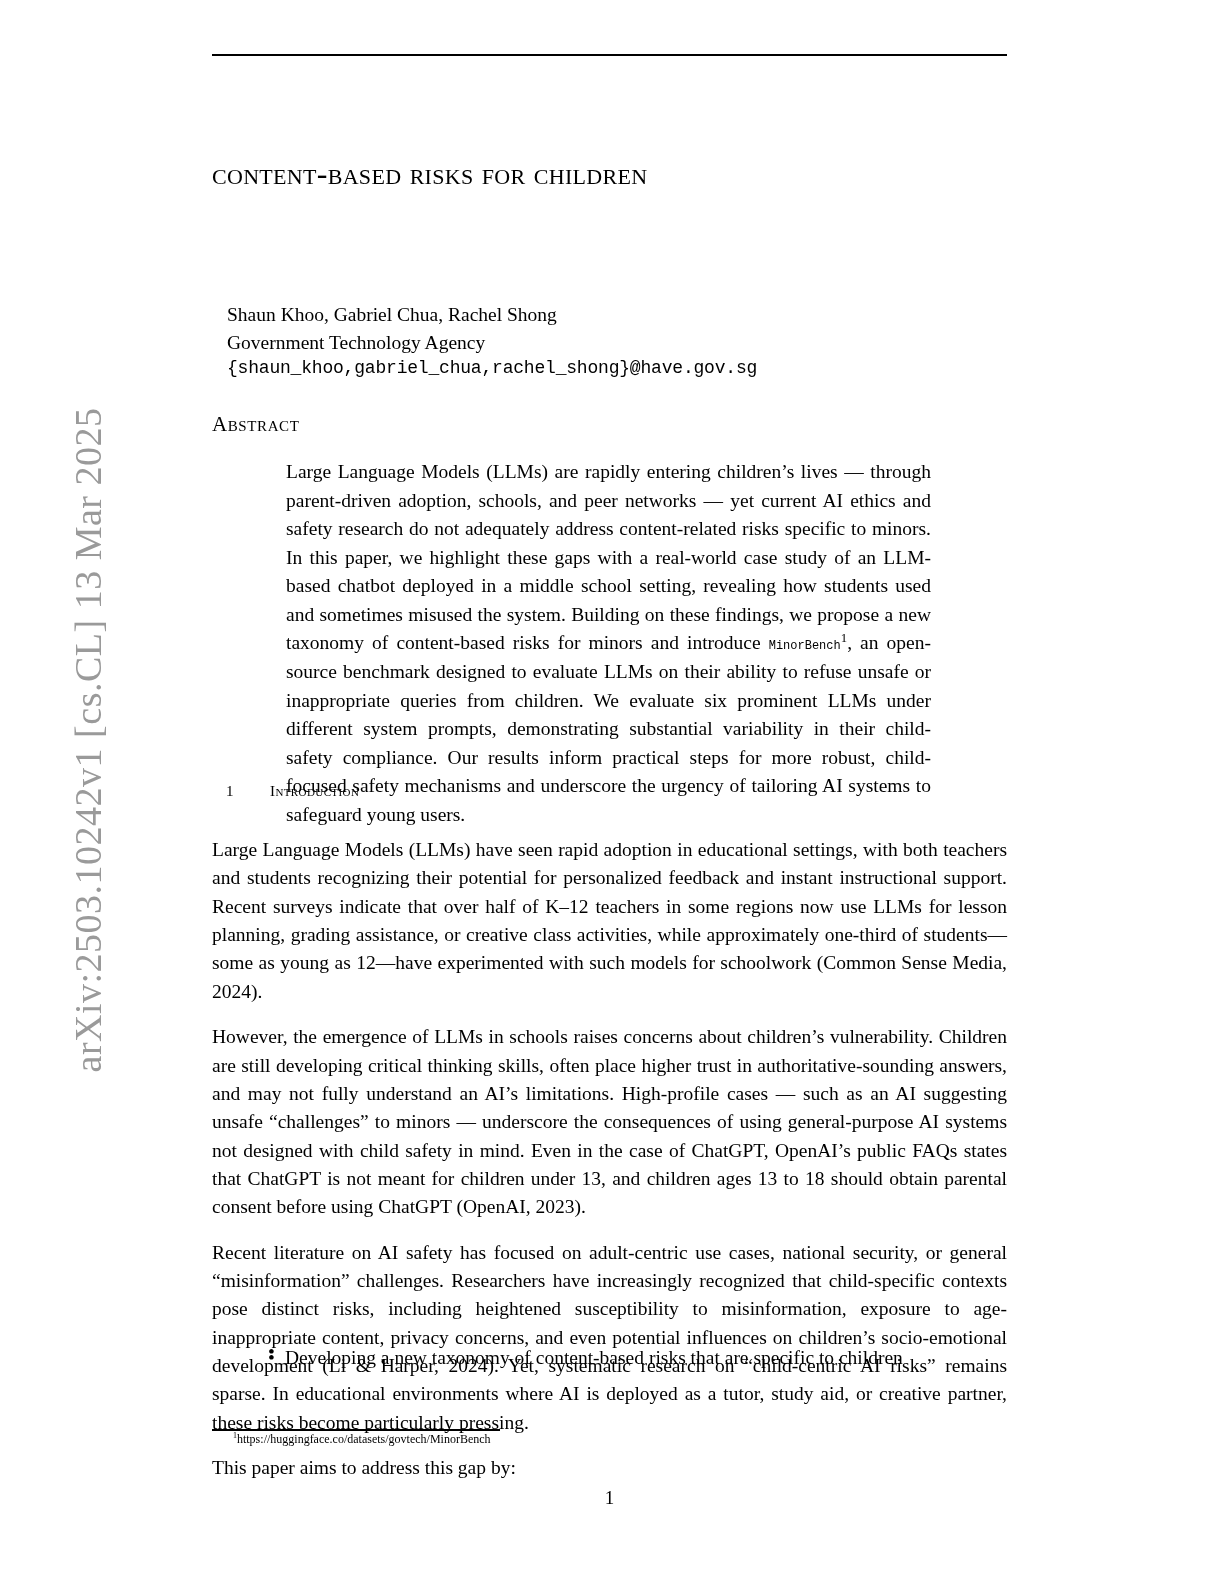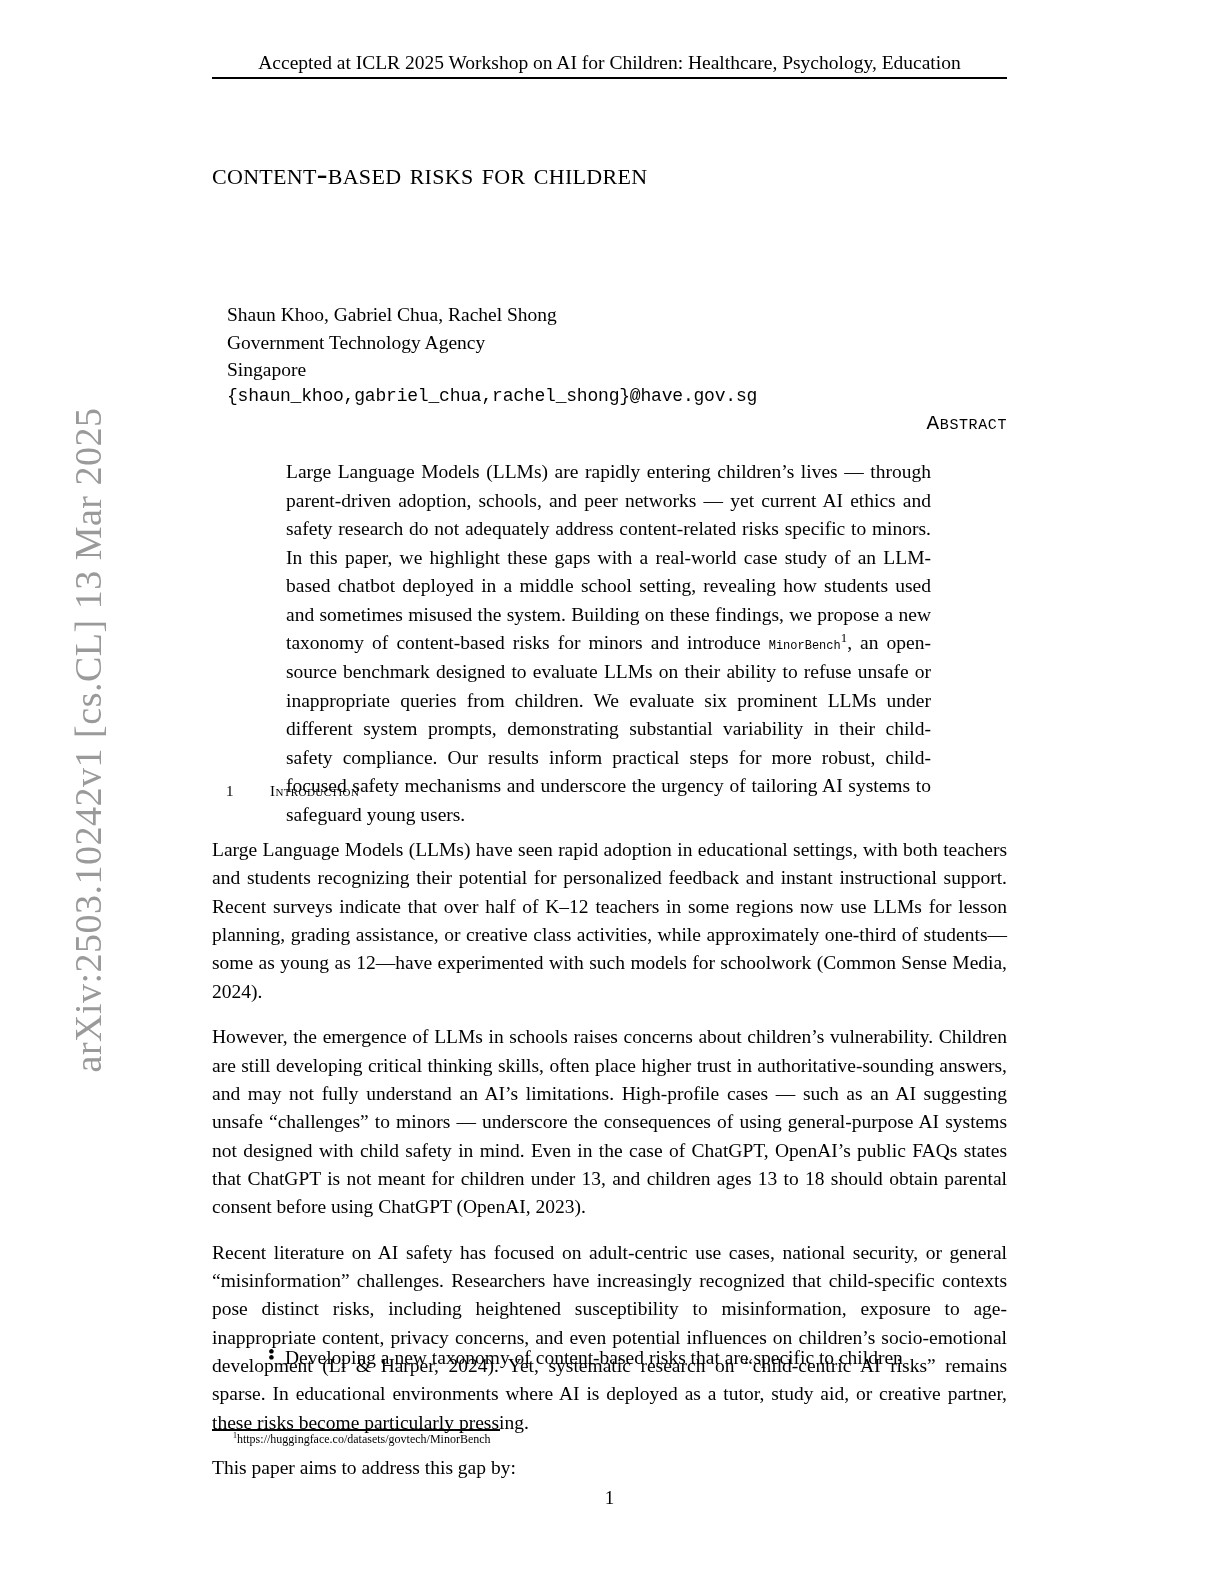--- a/index.html
+++ b/index.html
@@ -86,25 +86,24 @@
     font-size: 18px;
     letter-spacing: -0.2px;
   }
 
   
   .abs-head {
     position: absolute;
     left: 212px;
     top: 412px;
     width: 795px;
-    text-align: right;
+    text-align: left;
     font-size: 21px;
     font-variant: small-caps;
     letter-spacing: 0.6px;
-    font-family: Liberation Mono, monospace;
   }
   .abs-body {
     position: absolute;
     left: 286px;
     top: 458px;
     width: 645px;
     font-size: 19.5px;
     line-height: 1.465;
     text-align: justify;
   }
@@ -188,32 +187,30 @@
   }
 </style>
 </head>
 <body>
 
 <div class="page">
 
   <div class="arxiv-stamp">arXiv:2503.10242v1  [cs.CL]  13 Mar 2025</div>
 
   <div class="runhead">
-    <div class="txt">Accepted at ICLR 2025 Workshop on AI for Children: Healthcare, Psychology, Education</div>
     <div class="rule"></div>
   </div>
 
   <div class="title">
     <span class="l2">content-based risks for children</span>
   </div>
 
   <div class="authors">
     <div class="names">Shaun Khoo, Gabriel Chua, Rachel Shong</div>
     <div>Government Technology Agency</div>
-    <div>Singapore</div>
     <div class="mono">{shaun_khoo,gabriel_chua,rachel_shong}@have.gov.sg</div>
   </div>
 
   <div class="abs-head">Abstract</div>
 
   <div class="abs-body">
     <span>Large Language Models (LLMs) are rapidly entering children’s lives — through parent-driven adoption, schools, and peer networks — yet current AI ethics and safety research do not adequately address content-related risks specific to minors. In this paper, we highlight these gaps with a real-world case study of an LLM-based chatbot deployed in a middle school setting, revealing how students used and sometimes misused the system. Building on these findings, we propose a new taxonomy of content-based risks for minors and introduce </span><span class="mono">MinorBench</span><sup>1</sup><span>, an open-source benchmark designed to evaluate LLMs on their ability to refuse unsafe or inappropriate queries from children. We evaluate six prominent LLMs under different system prompts, demonstrating substantial variability in their child-safety compliance. Our results inform practical steps for more robust, child-focused safety mechanisms and underscore the urgency of tailoring AI systems to safeguard young users.</span>
   </div>
 
   <div class="sec">

